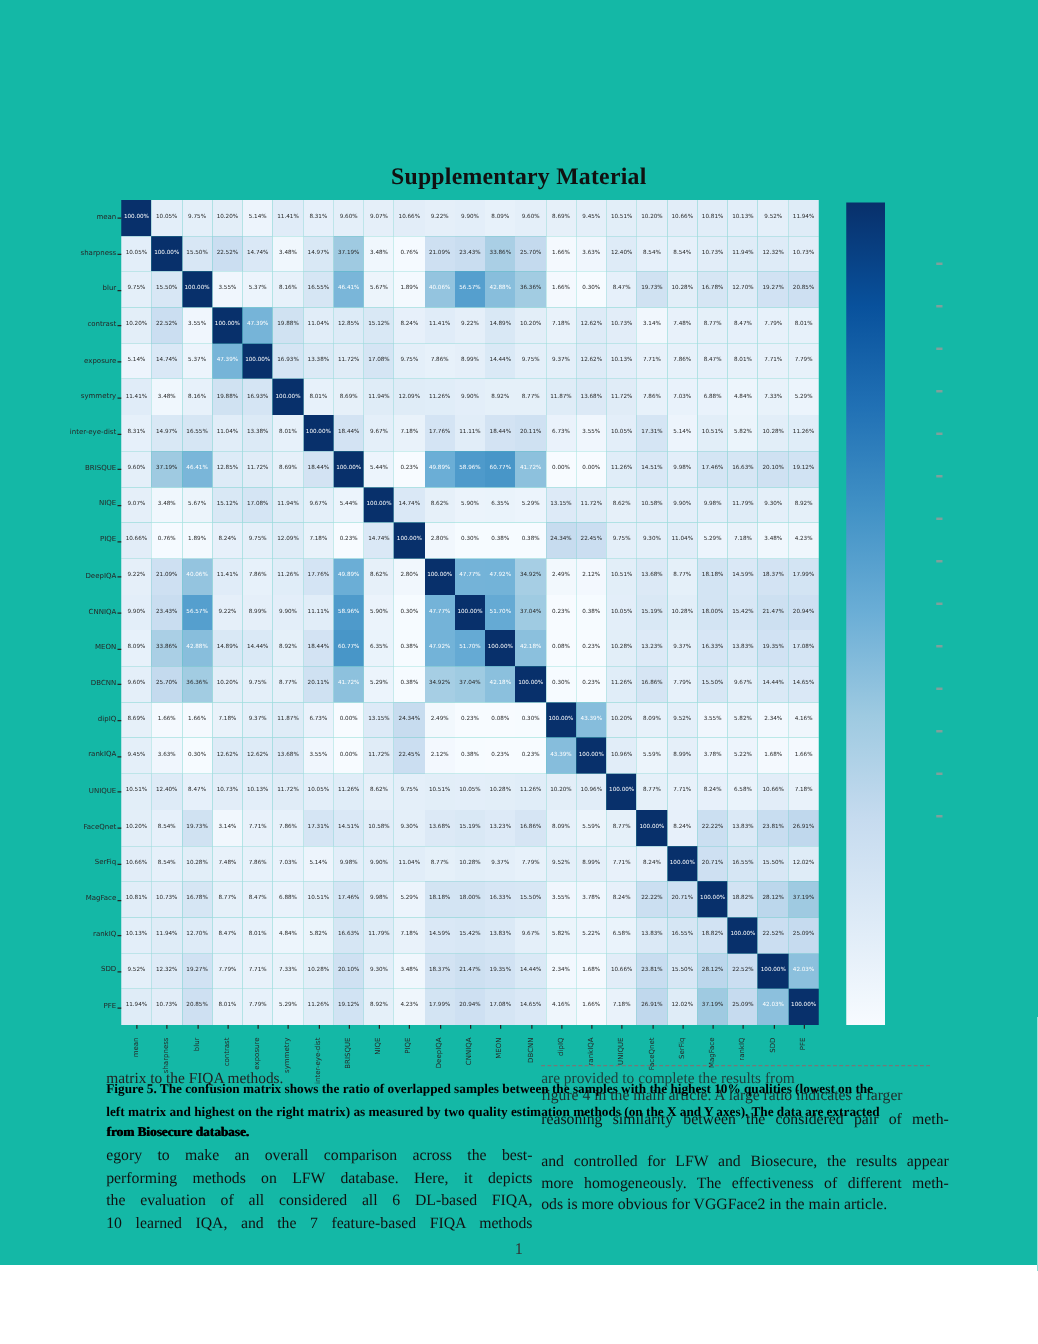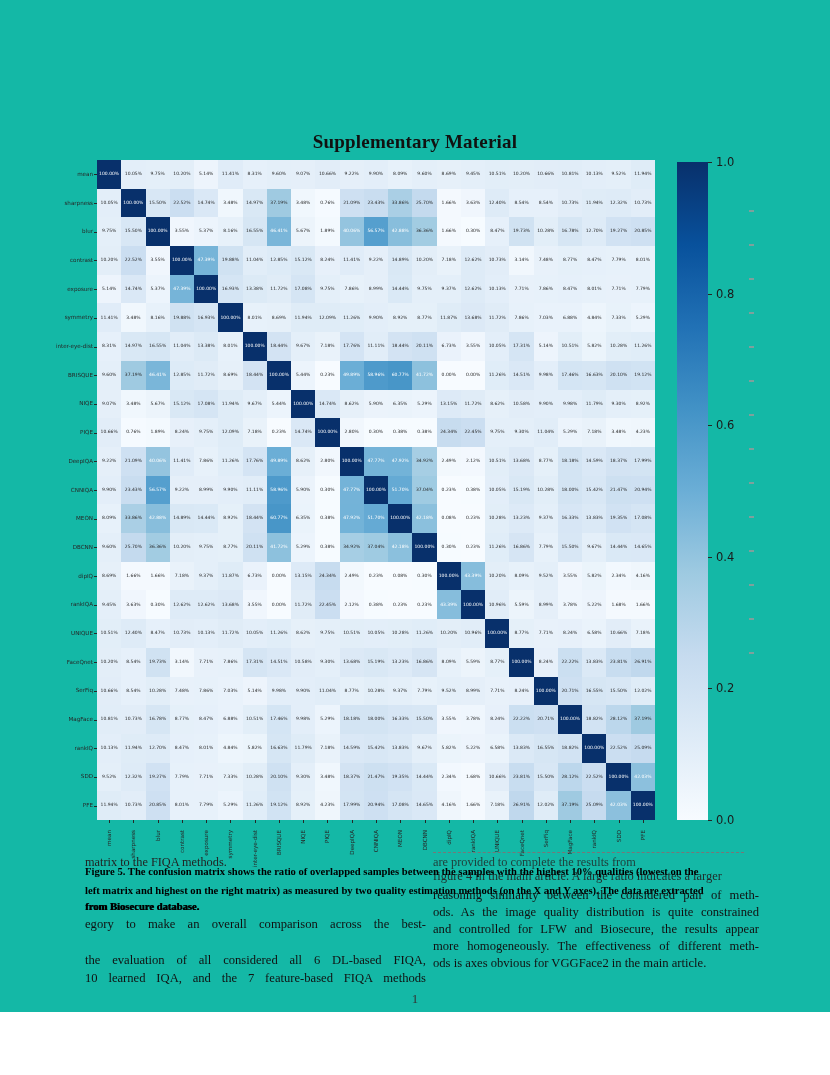--- a/index.html
+++ b/index.html
@@ -667,34 +667,20 @@
       <div class="tick-x" style="left: 497.304px; top: 820px;"></div>
       <div class="tick-x" style="left: 521.565px; top: 820px;"></div>
       <div class="tick-x" style="left: 545.826px; top: 820px;"></div>
       <div class="tick-x" style="left: 570.087px; top: 820px;"></div>
       <div class="tick-x" style="left: 594.348px; top: 820px;"></div>
       <div class="tick-x" style="left: 618.609px; top: 820px;"></div>
       <div class="tick-x" style="left: 642.87px; top: 820px;"></div>
     </div>
 
   <div id="colorbar" class="abs" style="background: linear-gradient(rgb(8, 48, 107) 0%, rgb(8, 81, 156) 12.5%, rgb(33, 113, 181) 25%, rgb(66, 146, 198) 37.5%, rgb(107, 174, 214) 50%, rgb(158, 202, 225) 62.5%, rgb(198, 219, 239) 75%, rgb(222, 235, 247) 87.5%, rgb(247, 251, 255) 100%);"></div>
-  <div id="cbticks" class="abs" style="left:677px;top:162px;width:80px;height:658px;">
-      <div class="cb-tick" style="top: 0px;"></div>
-      <div class="cb-lbl" style="top: -5px;">1.0</div>
-      <div class="cb-tick" style="top: 131.6px;"></div>
-      <div class="cb-lbl" style="top: 126.6px;">0.8</div>
-      <div class="cb-tick" style="top: 263.2px;"></div>
-      <div class="cb-lbl" style="top: 258.2px;">0.6</div>
-      <div class="cb-tick" style="top: 394.8px;"></div>
-      <div class="cb-lbl" style="top: 389.8px;">0.4</div>
-      <div class="cb-tick" style="top: 526.4px;"></div>
-      <div class="cb-lbl" style="top: 521.4px;">0.2</div>
-      <div class="cb-tick" style="top: 658px;"></div>
-      <div class="cb-lbl" style="top: 653px;">0.0</div>
-    </div>
   <div id="edgemarks">
       <div class="edge-mark abs" style="left: 749px; top: 210px;"></div>
       <div class="edge-mark abs" style="left: 749px; top: 244px;"></div>
       <div class="edge-mark abs" style="left: 749px; top: 278px;"></div>
       <div class="edge-mark abs" style="left: 749px; top: 312px;"></div>
       <div class="edge-mark abs" style="left: 749px; top: 346px;"></div>
       <div class="edge-mark abs" style="left: 749px; top: 380px;"></div>
       <div class="edge-mark abs" style="left: 749px; top: 414px;"></div>
       <div class="edge-mark abs" style="left: 749px; top: 448px;"></div>
       <div class="edge-mark abs" style="left: 749px; top: 482px;"></div>
@@ -704,23 +690,23 @@
       <div class="edge-mark abs" style="left: 749px; top: 618px;"></div>
       <div class="edge-mark abs" style="left: 749px; top: 652px;"></div>
     </div>
 
   <div class="abs ghost" style="left:433px;top:869px;">figure 4 in the main article. A large ratio indicates a larger</div>
   <div class="abs caption-line" style="top:866px;">Figure 5. The confusion matrix shows the ratio of overlapped samples between the samples with the highest 10% qualities (lowest on the</div>
   <div class="abs caption-line" style="top:885px;">left matrix and highest on the right matrix) as measured by two quality estimation methods (on the X and Y axes). The data are extracted</div>
   <div class="abs caption-line" style="top:901px;text-shadow:.6px 0 #000;">from Biosecure database.</div>
 
   <div class="abs bodyline leftcol just" style="top:917px;">egory to make an overall comparison across the best-</div>
+  <div class="abs bodyline leftcol just" style="top:935px;">performing methods on LFW database.  Here, it depicts</div>
   <div class="abs bodyline leftcol just" style="top:953px;">the evaluation of all considered all 6 DL-based FIQA,</div>
   <div class="abs bodyline leftcol just" style="top:971px;">10 learned IQA, and the 7 feature-based FIQA methods</div>
 
   <div class="abs bodyline rightcol just" style="top:888px;">reasoning similarity between the considered pair of meth-</div>
-  <div class="abs bodyline rightcol just" style="top:905px;">ods.  As the image quality distribution is quite constrained</div>
   <div class="abs bodyline rightcol just" style="top:922px;">and controlled for LFW and Biosecure, the results appear</div>
   <div class="abs bodyline rightcol just" style="top:939px;">more homogeneously.  The effectiveness of different meth-</div>
-  <div class="abs bodyline rightcol" style="top:956px;">ods is axes obvious for VGGFace2 in the main article.</div>
+  <div class="abs bodyline rightcol" style="top:956px;">ods is more obvious for VGGFace2 in the main article.</div>
 
   <div id="pageno" class="abs">1</div>
 </div>
 
 </body></html>

